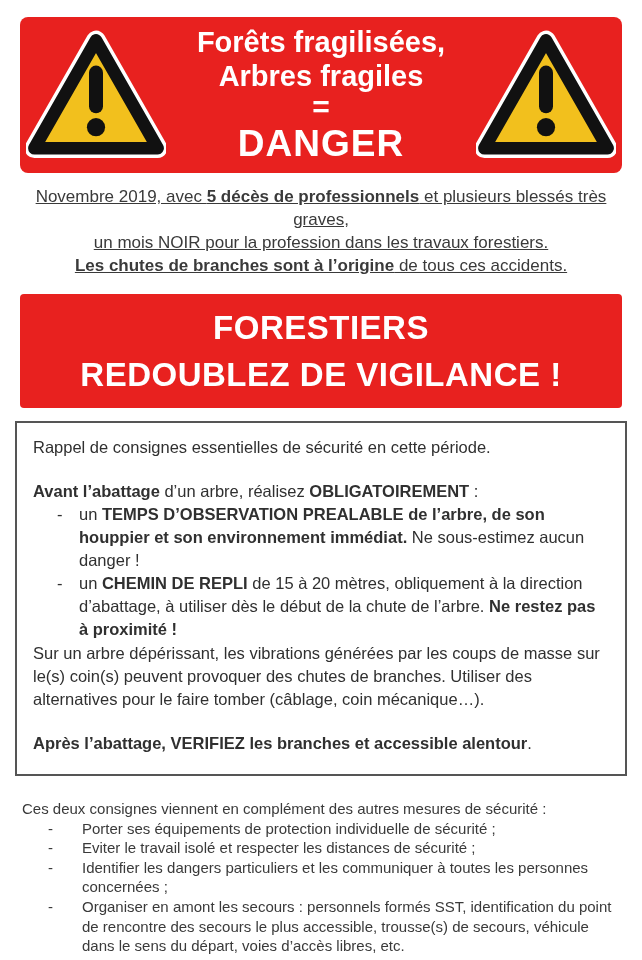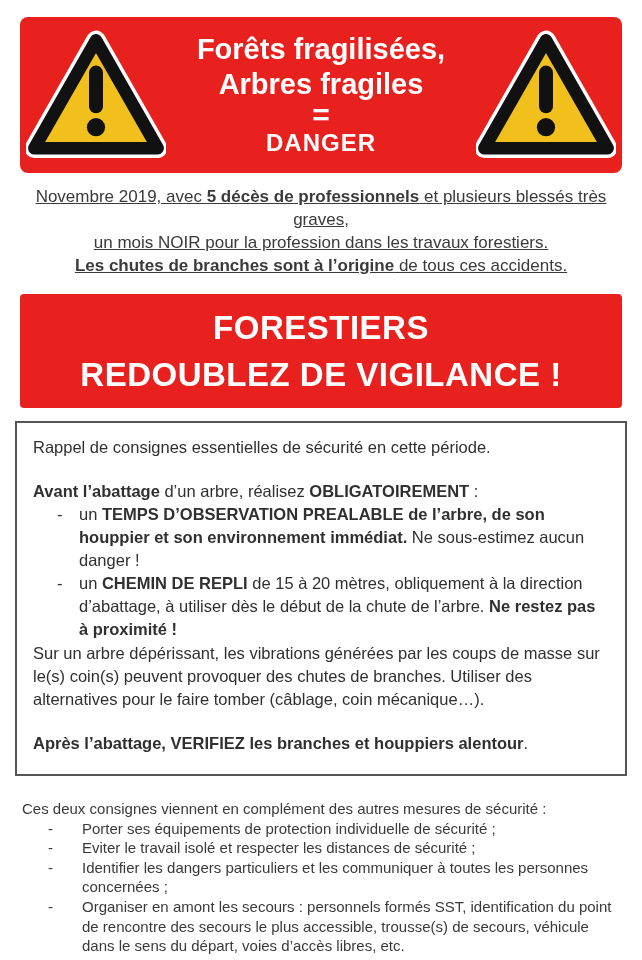--- a/index.html
+++ b/index.html
@@ -6,21 +6,21 @@
   .page{width:642px;height:960px;background:#fff;position:relative;overflow:hidden;
         font-family:"Liberation Sans",sans-serif;color:#333;}
   .b{font-weight:bold;}
 
   
   .banner-top{margin:17px 20px 0 20px;height:156px;background:#e8211f;border-radius:8px;
     display:flex;align-items:center;justify-content:space-between;padding:0 6px;box-sizing:border-box;}
   .banner-top-text{flex:1;text-align:center;color:#fff;font-weight:bold;line-height:1.18;}
   .bt-line{font-size:29px;}
   .bt-eq{font-size:30px;line-height:0.95;font-weight:800;}
-  .bt-danger{font-size:24px;letter-spacing:1px;}
+  .bt-danger{font-size:37px;letter-spacing:1px;}
 
   
   .intro{margin:13px 34px 0 34px;text-align:center;font-size:17px;line-height:1.35;color:#3a3a3a;text-decoration:underline;}
 
   
   .banner-alert{margin:16px 20px 0 20px;height:114px;background:#e8211f;border-radius:4px;
     display:flex;flex-direction:column;align-items:center;justify-content:center;gap:14px;}
   .ba-line{color:#fff;font-weight:800;font-size:33px;letter-spacing:0.5px;line-height:1;}
 
   
@@ -87,21 +87,21 @@
     <div class="bullet">
       <span class="dash">-</span>
       <span class="btxt"><span>un </span><span class="b">TEMPS D’OBSERVATION PREALABLE de l’arbre, de son houppier et son environnement immédiat.</span><span> Ne sous-estimez aucun danger !</span></span>
     </div>
     <div class="bullet">
       <span class="dash">-</span>
       <span class="btxt"><span>un </span><span class="b">CHEMIN DE REPLI</span><span> de 15 à 20 mètres, obliquement à la direction d’abattage, à utiliser dès le début de la chute de l’arbre. </span><span class="b">Ne restez pas à proximité !</span></span>
     </div>
     <p>Sur un arbre dépérissant, les vibrations générées par les coups de masse sur le(s) coin(s) peuvent provoquer des chutes de branches. Utiliser des alternatives pour le faire tomber (câblage, coin mécanique…).</p>
     <div class="gap"></div>
-    <p><span class="b">Après l’abattage, VERIFIEZ les branches et houppiers alentour</span><span>.</span></p>
+    <p><span class="b">Après l’abattage, VERIFIEZ les branches et accessible alentour</span><span>.</span></p>
   </div>
 
   <div class="complement">
     <p>Ces deux consignes viennent en complément des autres mesures de sécurité :</p>
     <div class="cbullet">
       <span class="dash">-</span>
       <span class="btxt">Porter ses équipements de protection individuelle de sécurité ;</span>
     </div>
     <div class="cbullet">
       <span class="dash">-</span>

